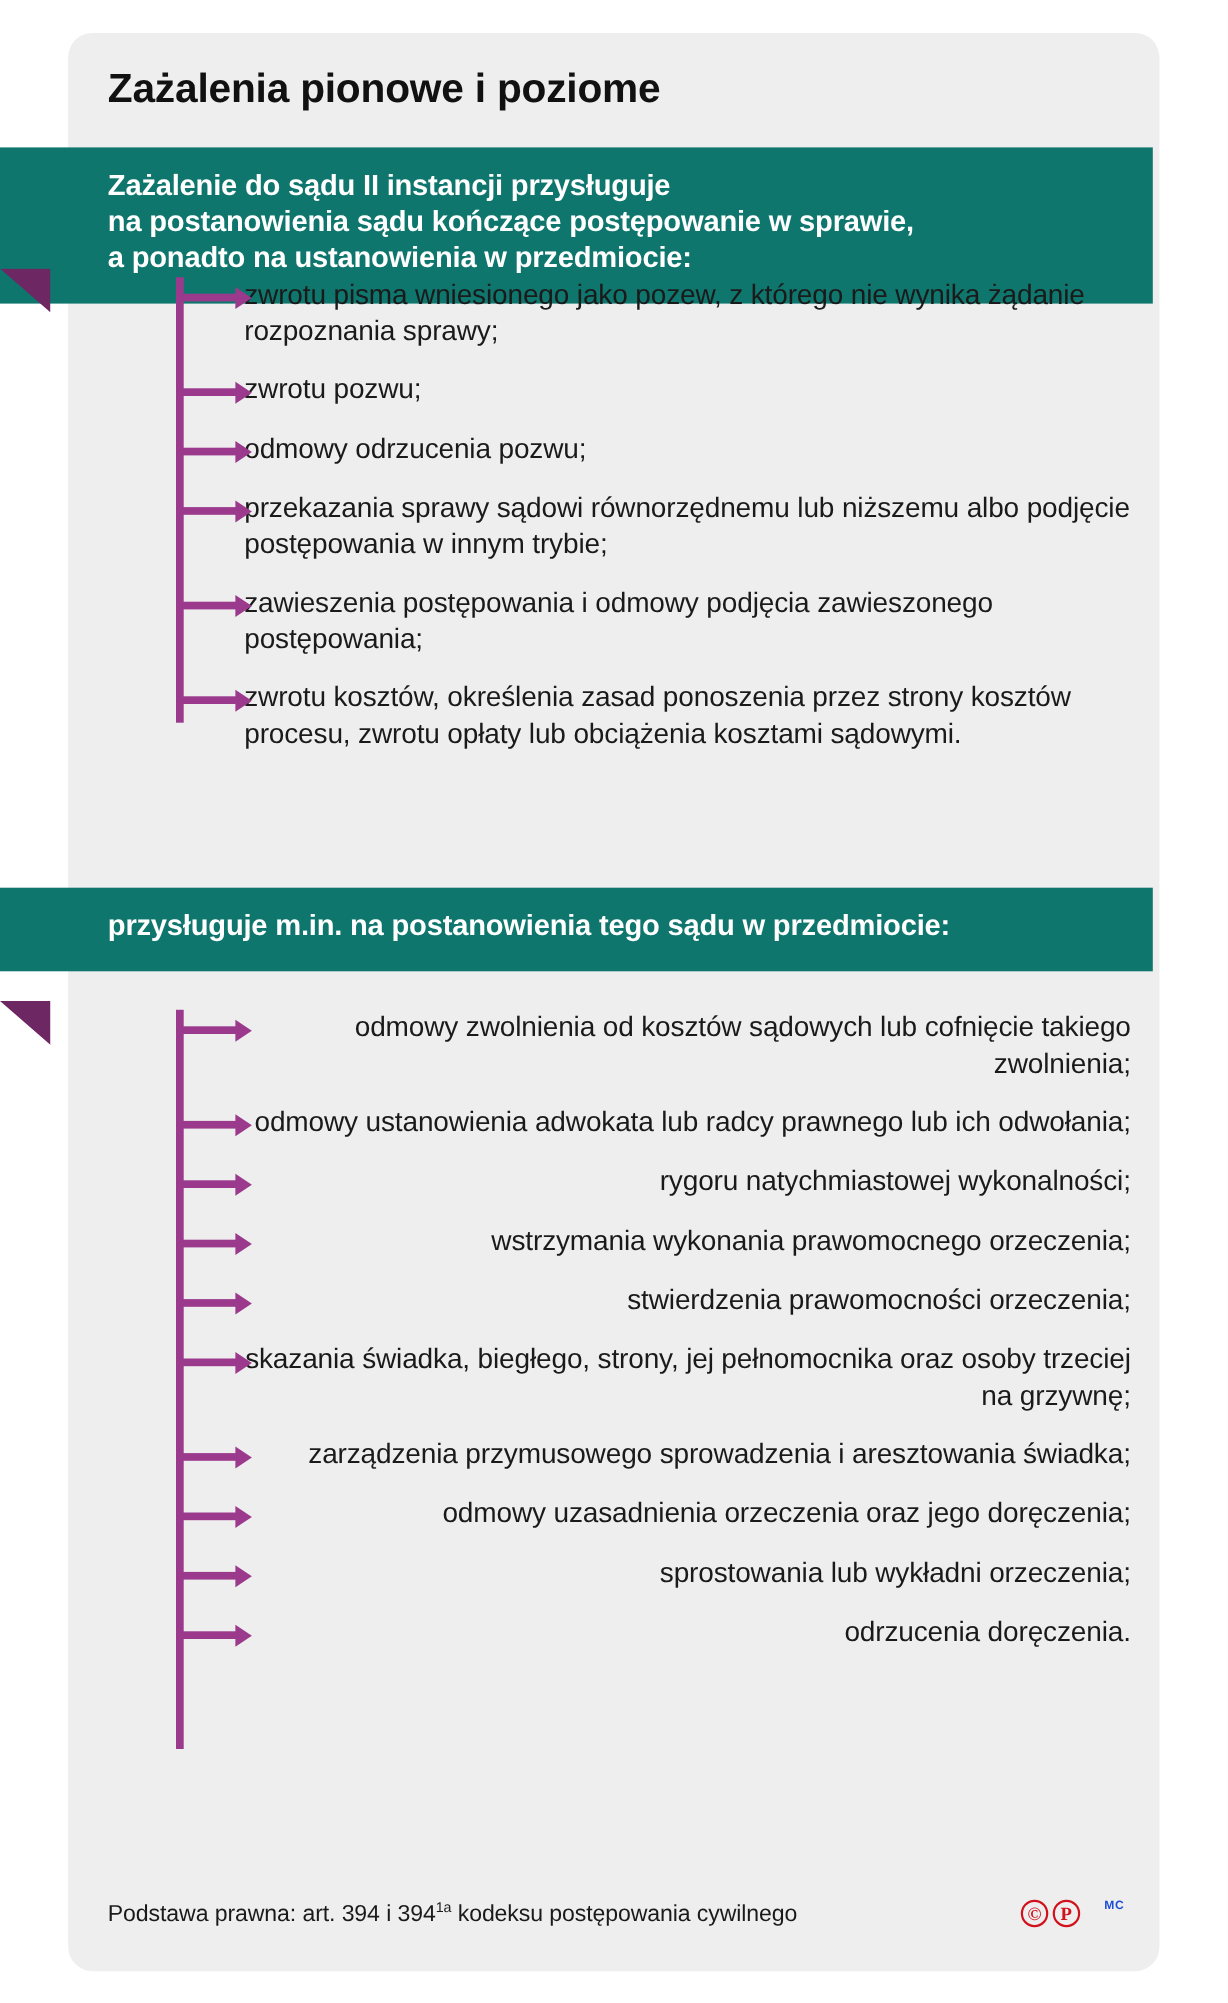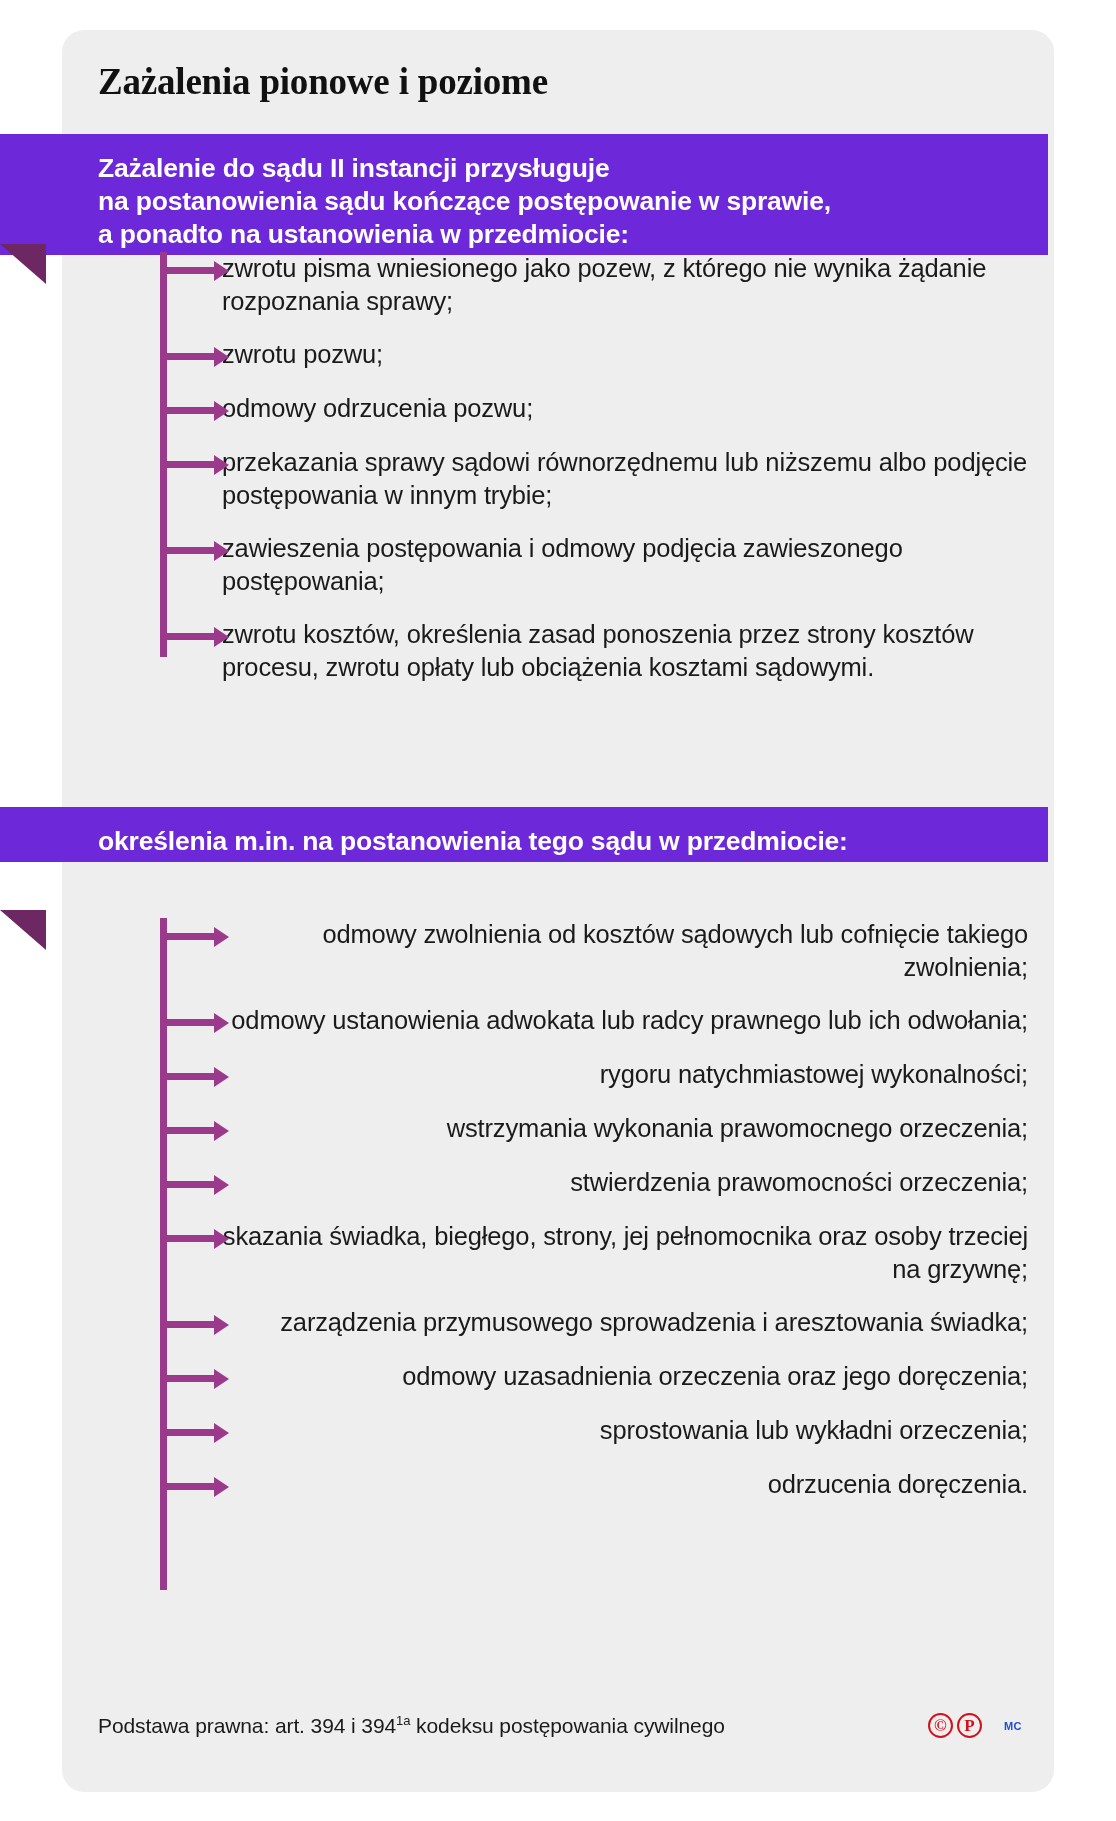--- a/index.html
+++ b/index.html
@@ -23,35 +23,35 @@
     height: 1762px;
     background: #eeeeee;
     border-radius: 22px;
   }
 
   
   .title {
     position: absolute;
     left: 36px;
     top: 30px;
-    font-family: Liberation Serif, serif;
+    font-family: Liberation Sans, sans-serif;
     font-weight: bold;
     font-size: 37px;
     color: #111111;
     letter-spacing: -0.2px;
   }
 
   
   .ribbon {
     position: absolute;
     left: -62px;
     width: 1048px;
-    background: #6d28d9;
+    background: #0f766e;
     box-sizing: border-box;
-    padding: 18px 26px 4px 98px;
+    padding: 18px 26px 25px 98px;
   }
   .ribbon .ribbon-line {
     color: #ffffff;
     font-weight: bold;
     font-size: 26.5px;
     line-height: 33px;
     letter-spacing: -0.2px;
     white-space: nowrap;
   }
   .ribbon-fold {
@@ -116,24 +116,23 @@
     font-size: 25.5px;
     line-height: 33px;
     color: #1a1a1a;
     letter-spacing: -0.15px;
   }
 
   
   .footer {
     position: absolute;
     left: 36px;
-    bottom: 54px;
+    bottom: 40px;
     width: 924px;
     display: flex;
-    align-items: center;
   }
   .footer-note {
     font-size: 21px;
     color: #1a1a1a;
     letter-spacing: -0.1px;
     flex: 1;
   }
   .footer-note sup { font-size: 13px; }
   .logo-group {
     display: flex;
@@ -198,21 +197,21 @@
       <span class="arrow"></span>
       <span class="item-text">zawieszenia postępowania i odmowy podjęcia zawieszonego postępowania;</span>
     </div>
     <div class="item">
       <span class="arrow"></span>
       <span class="item-text">zwrotu kosztów, określenia zasad ponoszenia przez strony kosztów procesu, zwrotu opłaty lub obciążenia kosztami sądowymi.</span>
     </div>
   </div>
 
   <div class="ribbon" id="ribbon2">
-    <div class="ribbon-line">określenia m.in. na postanowienia tego sądu w przedmiocie:</div>
+    <div class="ribbon-line">przysługuje m.in. na postanowienia tego sądu w przedmiocie:</div>
   </div>
   <div class="ribbon-fold" id="fold2"></div>
 
   <div class="list-block" id="list2">
     <div class="stem" style="height:672px;"></div>
 
     <div class="item">
       <span class="arrow"></span>
       <span class="item-text">odmowy zwolnienia od kosztów sądowych lub cofnięcie takiego zwolnienia;</span>
     </div>

